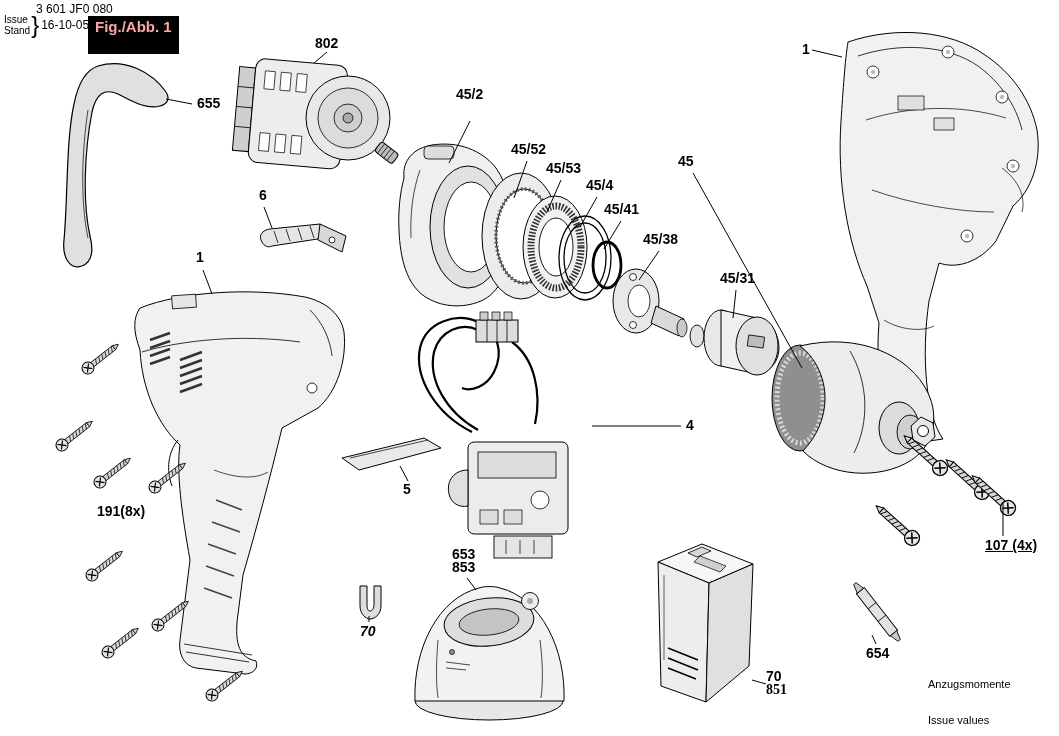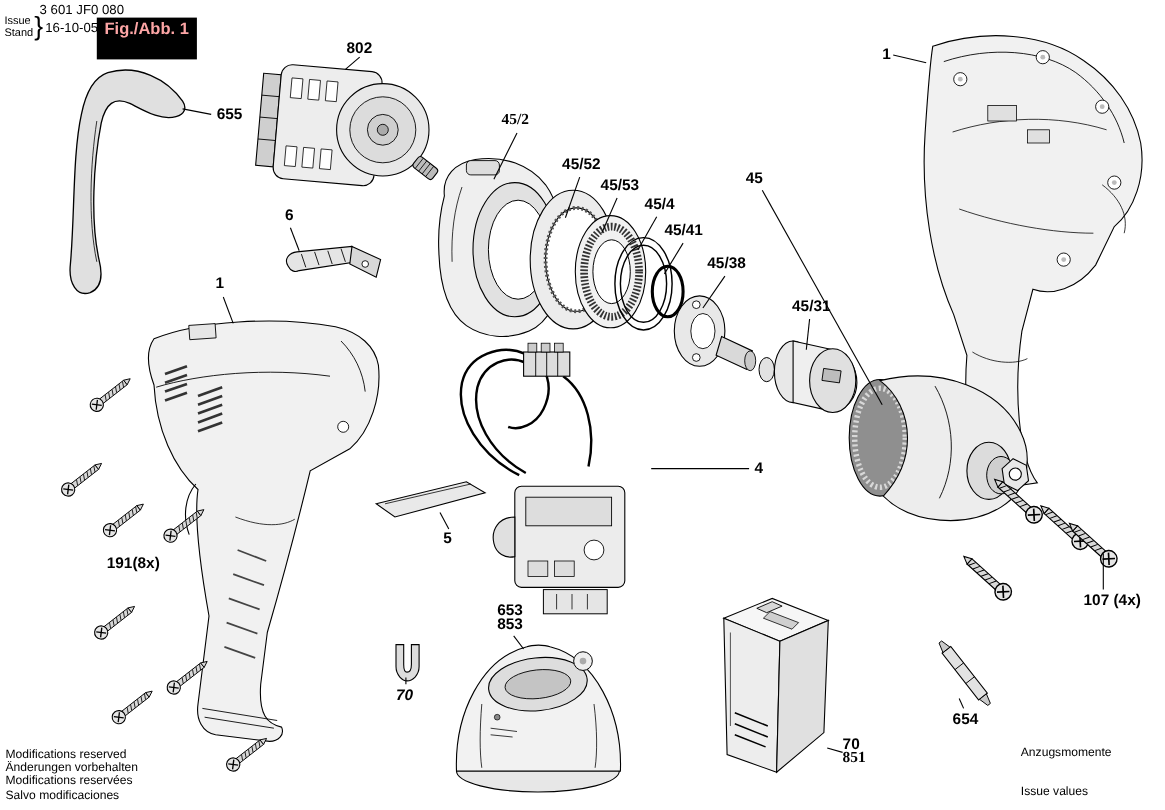--- a/index.html
+++ b/index.html
@@ -295,59 +295,53 @@
       <line x1="876" y1="644" x2="872" y2="635"></line>
       <line x1="1003" y1="503" x2="1003" y2="536"></line>
       <line x1="369" y1="622" x2="369" y2="616"></line>
     </g>
   </svg>
 
   <div id="callout-layer">
       <div class="callout" style="left: 315px; top: 37px;">802</div>
       <div class="callout" style="left: 197px; top: 97px;">655</div>
       <div class="callout" style="left: 802px; top: 43px;">1</div>
-      <div class="callout" style="left: 456px; top: 103px; font-family: Liberation Serif, serif;">45/2</div>
+      <div class="callout" style="left: 456px; top: 88px;">45/2</div>
       <div class="callout" style="left: 511px; top: 143px;">45/52</div>
       <div class="callout" style="left: 546px; top: 162px;">45/53</div>
       <div class="callout" style="left: 586px; top: 179px;">45/4</div>
       <div class="callout" style="left: 604px; top: 203px;">45/41</div>
       <div class="callout" style="left: 678px; top: 155px;">45</div>
       <div class="callout" style="left: 643px; top: 233px;">45/38</div>
       <div class="callout" style="left: 720px; top: 272px;">45/31</div>
       <div class="callout" style="left: 259px; top: 189px;">6</div>
       <div class="callout" style="left: 196px; top: 251px;">1</div>
       <div class="callout" style="left: 686px; top: 419px;">4</div>
       <div class="callout" style="left: 403px; top: 483px;">5</div>
       <div class="callout" style="left: 97px; top: 505px;">191(8x)</div>
       <div class="callout" style="left: 360px; top: 625px; font-style: italic;">70</div>
       <div class="callout" style="left: 452px; top: 548px;">653</div>
       <div class="callout" style="left: 452px; top: 561px;">853</div>
       <div class="callout" style="left: 766px; top: 670px;">70</div>
       <div class="callout" style="left: 766px; top: 683px; font-family: Liberation Serif, serif;">851</div>
       <div class="callout" style="left: 866px; top: 647px;">654</div>
-      <div class="callout" style="left: 985px; top: 539px;">107 (4x)</div>
+      <div class="callout" style="left: 985px; top: 539px; text-decoration: underline;">107 (4x)</div>
     </div>
 
   <div class="part-number">3 601 JF0 080</div>
   <div class="issue-block">
     <div class="issue-labels">
       <div>Issue</div>
       <div>Stand</div>
     </div>
     <div class="brace">}</div>
     <div class="issue-date">16-10-05</div>
   </div>
   <div class="fig-box">Fig./Abb. 1</div>
 
-  <div class="notes-left">
-    <div>Modifications reserved</div>
-    <div>Änderungen vorbehalten</div>
-    <div>Modifications reservées</div>
-    <div>Salvo modificaciones</div>
-  </div>
 
   <div class="torque-notes">
     <div>Anzugsmomente</div>
     <div>Issue values</div>
     
     
     
     
   </div>
 

